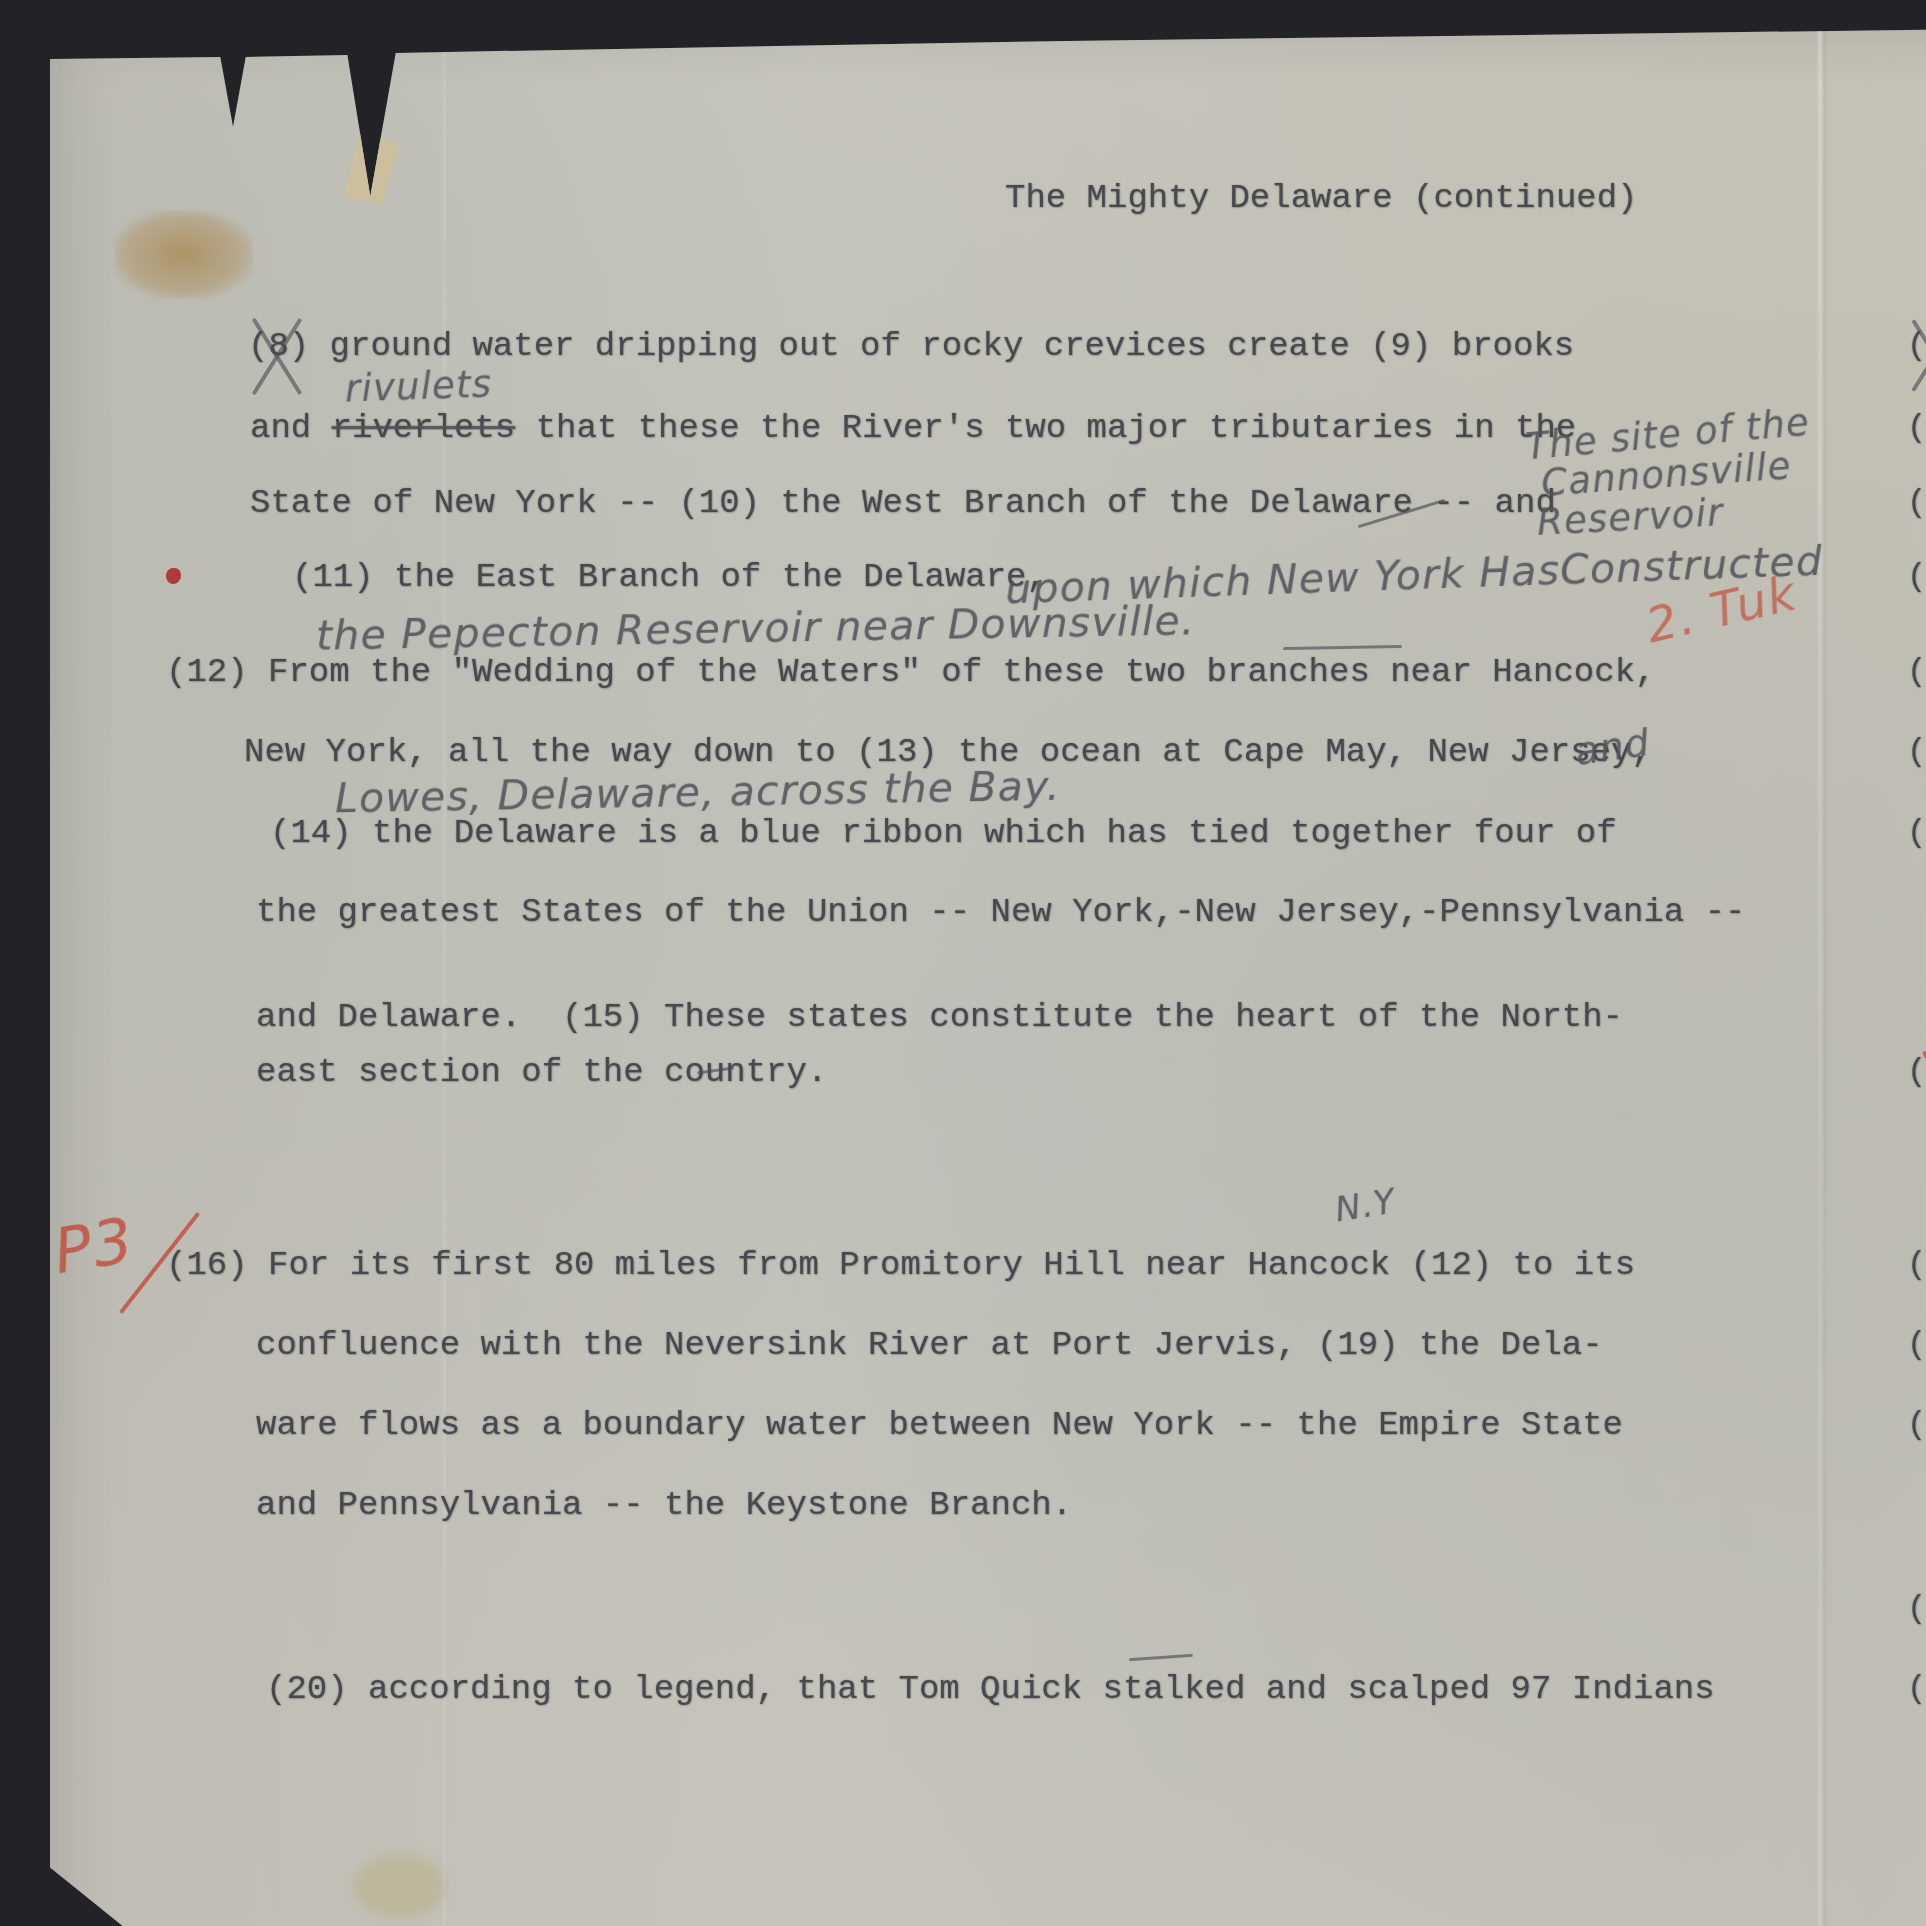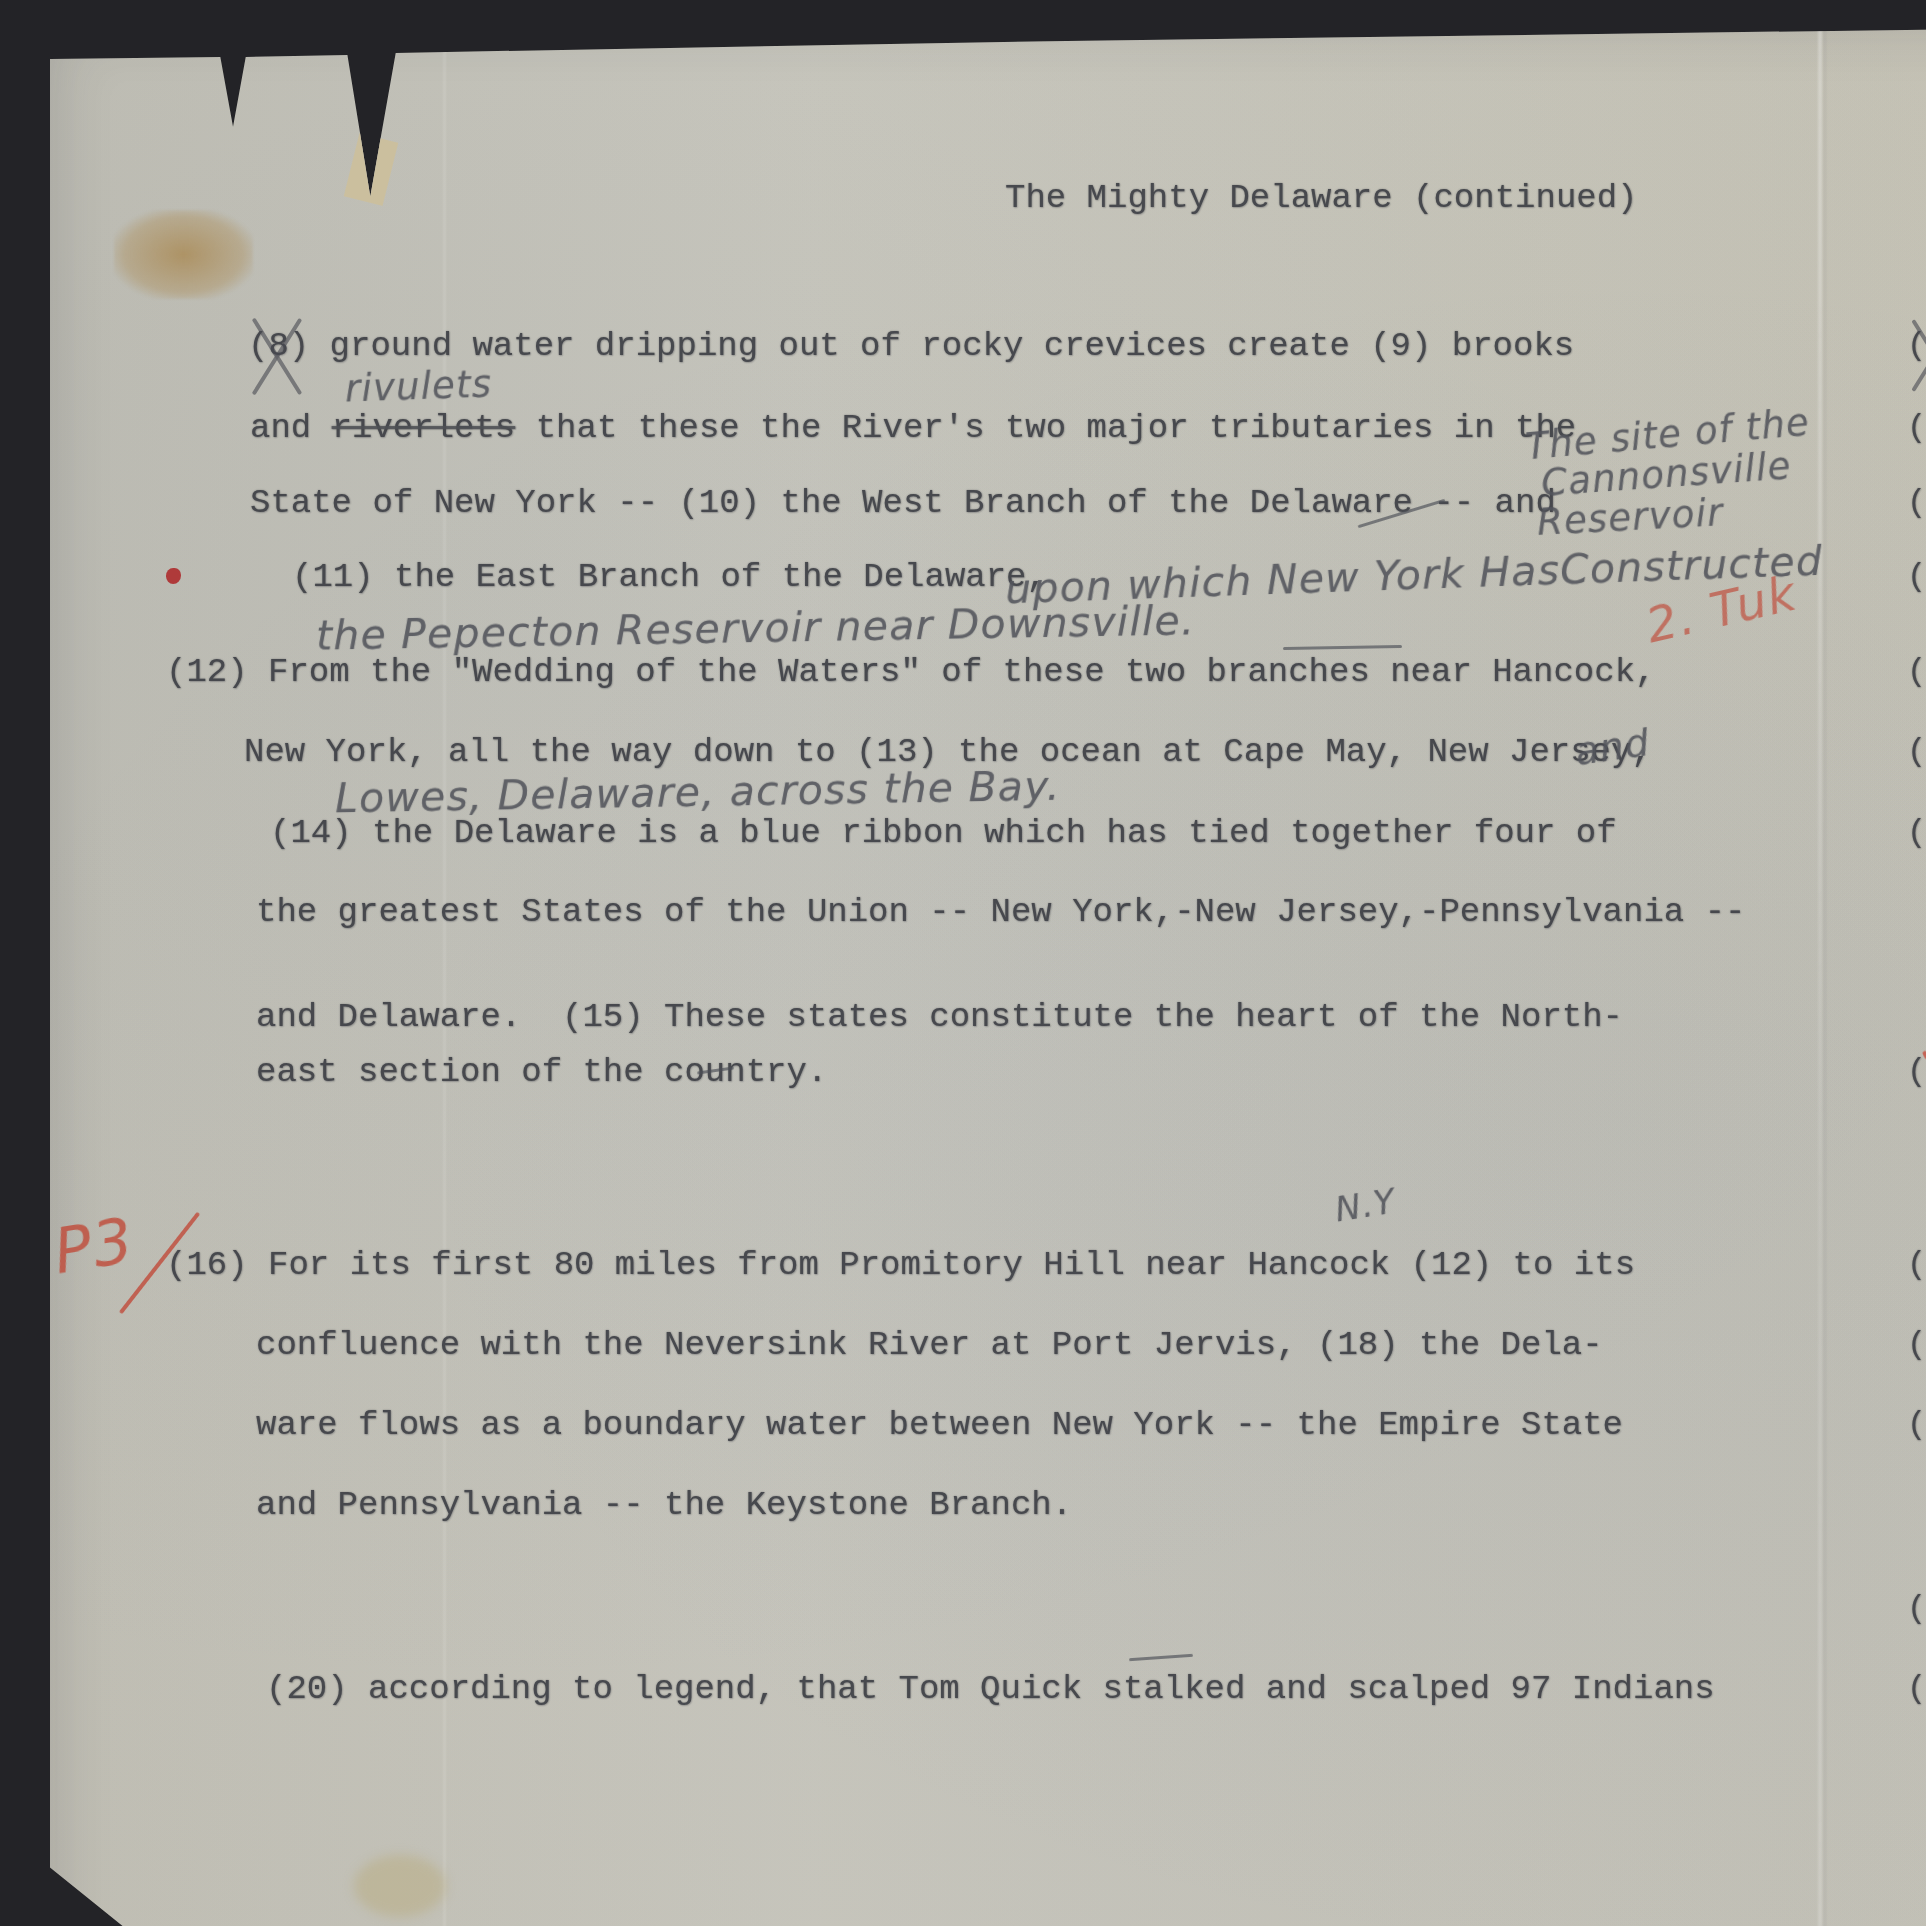--- a/index.html
+++ b/index.html
@@ -89,21 +89,21 @@
   <div class="t" style="left:200px;top:390px;"><span>and </span><span class="strike">riverlets</span><span> that these the River's two major tributaries in the</span></div>
   <div class="t" style="left:200px;top:465px;">State of New York -- (10) the West Branch of the Delaware -- and</div>
   <div class="t" style="left:200px;top:539px;margin-left:42px;">(11) the East Branch of the Delaware,</div>
   <div class="t" style="left:116px;top:634px;">(12) From the "Wedding of the Waters" of these two branches near Hancock,</div>
   <div class="t" style="left:194px;top:714px;">New York, all the way down to (13) the ocean at Cape May, New Jersey,</div>
   <div class="t" style="left:220px;top:795px;font-family:Liberation Mono, monospace;">(14) the Delaware is a blue ribbon which has tied together four of</div>
   <div class="t" style="left:206px;top:874px;">the greatest States of the Union -- New York,-New Jersey,-Pennsylvania --</div>
   <div class="t" style="left:206px;top:955px;margin-top:24px;">and Delaware.  (15) These states constitute the heart of the North-</div>
   <div class="t" style="left:206px;top:1034px;">east section of the country.</div>
   <div class="t" style="left:116px;top:1227px;">(16) For its first 80 miles from Promitory Hill near Hancock (12) to its</div>
-  <div class="t" style="left:206px;top:1307px;">confluence with the Neversink River at Port Jervis, (18) the Dela-</div>
+  <div class="t" style="left:206px;top:1307px;">confluence with the Neversink River at Port Jervis, (19) the Dela-</div>
   <div class="t" style="left:206px;top:1387px;">ware flows as a boundary water between New York -- the Empire State</div>
   <div class="t" style="left:206px;top:1467px;">and Pennsylvania -- the Keystone Branch.</div>
   <div class="t" style="left:216px;top:1651px;">(20) according to legend, that Tom Quick stalked and scalped 97 Indians</div>
 
   <div class="hw" style="left:295px;top:347px;font-size:37px;transform:rotate(-2deg);">rivulets</div>
   <div class="hw" style="left:1475px;top:395px;font-size:37px;transform:rotate(-5deg);">The site of the</div>
   <div class="hw" style="left:1491px;top:435px;font-size:37px;transform:rotate(-4deg);">Cannonsville</div>
   <div class="hw" style="left:1487px;top:478px;font-size:37px;transform:rotate(-3deg);">Reservoir</div>
   <div class="hw" style="left:955px;top:534px;font-size:41px;transform:rotate(-2deg);">upon which New York HasConstructed</div>
   <div class="hw" style="left:266px;top:587px;font-size:41px;transform:rotate(-1deg);">the Pepecton Reservoir near Downsville.</div>

